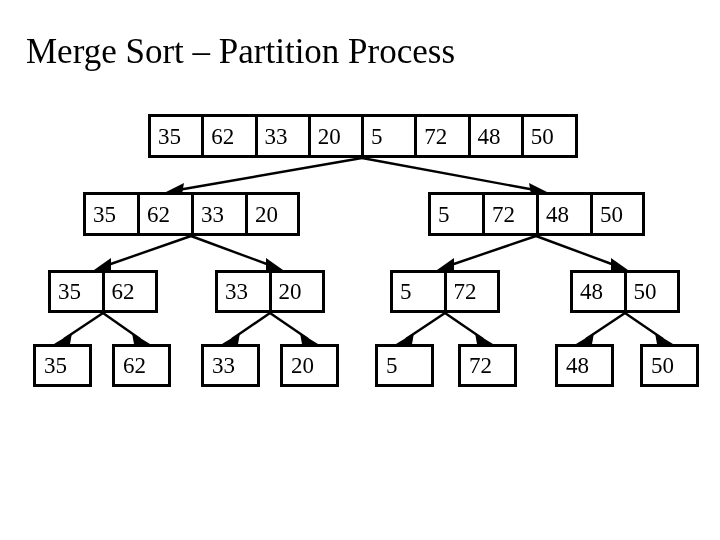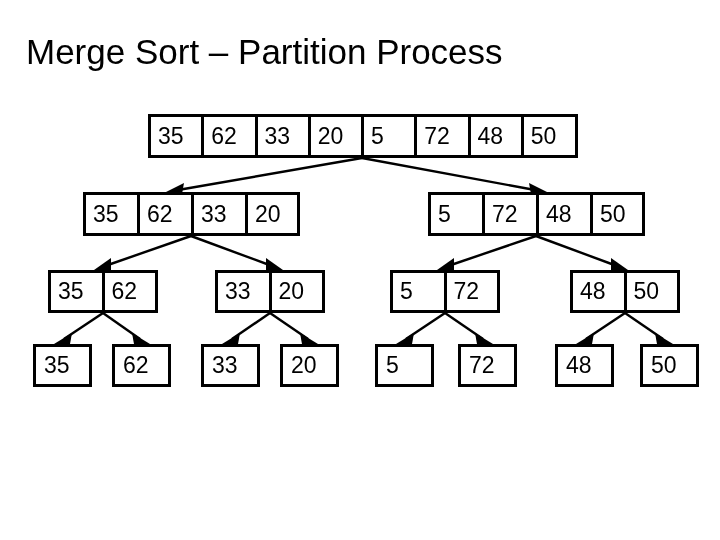--- a/index.html
+++ b/index.html
@@ -6,21 +6,21 @@
     margin: 0;
     padding: 0;
     background: #ffffff;
   }
   #slide {
     position: relative;
     width: 720px;
     height: 540px;
     background: #ffffff;
     overflow: hidden;
-    font-family: Liberation Sans, sans-serif;
+    font-family: Liberation Serif, serif;
     color: #000000;
   }
   #title {
     position: absolute;
     left: 26px;
     top: 30px;
     width: 670px;
     font-size: 35px;
     line-height: 44px;
     font-weight: normal;

